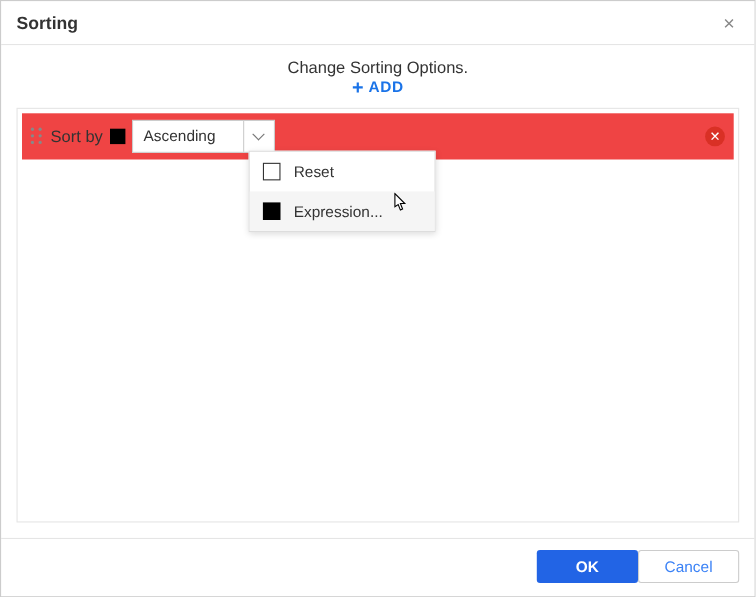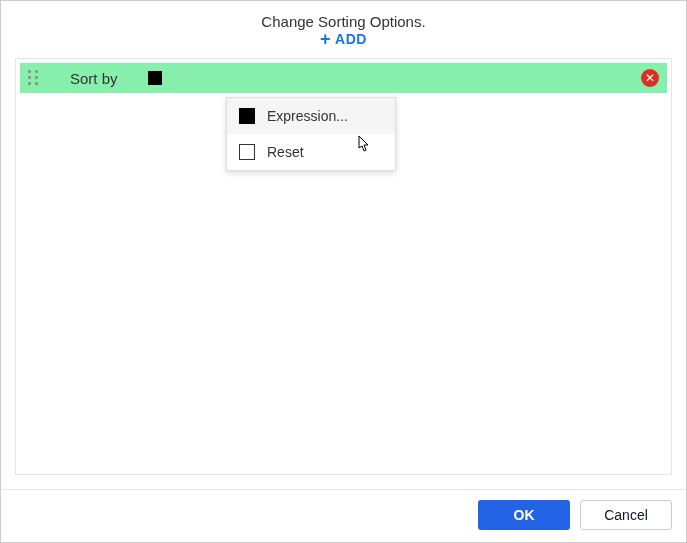--- a/index.html
+++ b/index.html
@@ -7,21 +7,21 @@
     .dialog { width: 687px; height: 543px; border: 1px solid #ccc; background: #fff; display: flex; flex-direction: column; }
     .titlebar { display: flex; align-items: center; justify-content: space-between; padding: 10px 14px 8px; border-bottom: 1px solid #e5e5e5; }
     .titlebar .title { font-weight: 600; font-size: 16px; }
     .close-x { font-size: 18px; color: #888; cursor: pointer; padding: 0 4px; }
     .subhead { display: flex; align-items: center; justify-content: space-between; padding: 12px 14px 10px; flex-direction: column; }
     .subhead .desc { font-size: 15px; }
     .add-btn { display: inline-flex; align-items: center; gap: 4px; color: #1a73e8; font-weight: 700; font-size: 14px; letter-spacing: 0.5px; cursor: pointer; }
     .add-btn .plus { font-size: 18px; line-height: 1; }
     .content { flex: 1; padding: 0 14px 14px; }
     .panel { border: 1px solid #e5e5e5; height: 100%; position: relative; padding: 4px; }
-    .row { background: #86efac; display: flex; align-items: center; gap: 30px; padding: 6px 8px; position: relative; }
+    .row { background: #ef4444; display: flex; align-items: center; gap: 6px; padding: 6px 8px; position: relative; }
     .drag-handle { width: 12px; height: 16px; display: inline-block; position: relative; color: #888; }
     .drag-handle span { position: absolute; width: 3px; height: 3px; background: #888; border-radius: 50%; }
     .drag-handle .d1 { left: 0; top: 0; } .drag-handle .d2 { left: 7px; top: 0; }
     .drag-handle .d3 { left: 0; top: 6px; } .drag-handle .d4 { left: 7px; top: 6px; }
     .drag-handle .d5 { left: 0; top: 12px; } .drag-handle .d6 { left: 7px; top: 12px; }
     .sortby { font-size: 15px; }
     .field-select { display: inline-flex; align-items: center; justify-content: space-between; width: 222px; height: 30px; border: 1px solid #ccc; background: #fff; padding: 0 8px 0 12px; cursor: pointer; }
     .field-select .placeholder { color: #ccc; }
     .chevron { display: inline-block; width: 8px; height: 8px; border-right: 1.5px solid #777; border-bottom: 1.5px solid #777; transform: rotate(45deg); margin-top: -4px; }
     .swatch { width: 14px; height: 14px; background: #000; display: inline-block; }
@@ -30,30 +30,34 @@
     .order-select .arrow { width: 28px; border-left: 1px solid #ccc; display: flex; align-items: center; justify-content: center; }
     .spacer { flex: 1; }
     .del-btn { width: 18px; height: 18px; border-radius: 50%; background: #d93025; color: #fff; display: flex; align-items: center; justify-content: center; font-size: 12px; cursor: pointer; }
     .dropdown { position: absolute; top: 38px; left: 210px; width: 170px; background: #fff; border: 1px solid #ddd; box-shadow: 0 2px 6px rgba(0,0,0,0.15); z-index: 10; }
     .dropdown .opt { display: flex; align-items: center; gap: 12px; padding: 10px 12px; cursor: pointer; }
     .dropdown .opt.hover { background: #f5f5f5; }
     .dropdown .sq { width: 16px; height: 16px; display: inline-block; }
     .dropdown .sq.empty { border: 1px solid #333; }
     .dropdown .sq.filled { background: #000; }
     .cursor { position: absolute; top: 76px; left: 338px; font-size: 18px; color: #000; pointer-events: none; z-index: 20;}
-    .footer { display: flex; justify-content: flex-end; gap: 10px; padding: 10px 14px 12px; border-top: 1px solid #e5e5e5; }
+    .footer { display: flex; justify-content: flex-end; padding: 10px 14px 12px; border-top: 1px solid #e5e5e5; }
     .btn { min-width: 92px; height: 30px; border-radius: 3px; font-size: 14px; display: flex; align-items: center; justify-content: center; cursor: pointer; }
     .btn.primary { background: #2264e5; color: #fff; font-weight: 600; }
-    .btn.secondary { background: #fff; color: #0f172a; border: 1px solid #ccc; }
+    .btn.secondary { background: #fff; color: #3b82f6; border: 1px solid #ccc; }
   </style>
 </head>
 <body>
 
 <div class="dialog">
 
+  <div class="titlebar">
+    <div class="title">Sorting</div>
+    <div class="close-x">×</div>
+  </div>
 
   <div class="subhead">
     <div class="desc">Change Sorting Options.</div>
     <div class="add-btn">
       <span class="plus">+</span>
       <span>ADD</span>
     </div>
   </div>
 
   <div class="content">
@@ -63,34 +67,40 @@
         <span class="drag-handle">
           <span class="d1"></span>
             <span class="d2"></span>
             <span class="d3"></span>
             <span class="d4"></span>
             <span class="d5"></span>
             <span class="d6"></span>
         </span>
         <span class="sortby">Sort by</span>
         <span class="swatch"></span>
+        <div class="order-select">
+          <span class="txt">Ascending</span>
+          <span class="arrow">
+              <span class="chevron"></span>
+            </span>
+        </div>
         <span class="spacer"></span>
         <div class="del-btn">
           <span>✕</span>
         </div>
       </div>
 
       <div class="dropdown">
+        <div class="opt">
+          <span class="sq empty"></span>
+          <span>Reset</span>
+        </div>
         <div class="opt hover">
           <span class="sq filled"></span>
           <span>Expression...</span>
-        </div>
-        <div class="opt">
-          <span class="sq empty"></span>
-          <span>Reset</span>
         </div>
       </div>
 
       <div class="cursor">
         <svg width="18" height="22" viewBox="0 0 18 22">
           <path d="M5 1 L5 13 L8 11 L10 16 L12 15 L10 10 L14 10 Z" fill="#fff" stroke="#000" stroke-width="1"></path>
         </svg>
       </div>
 
     </div>

